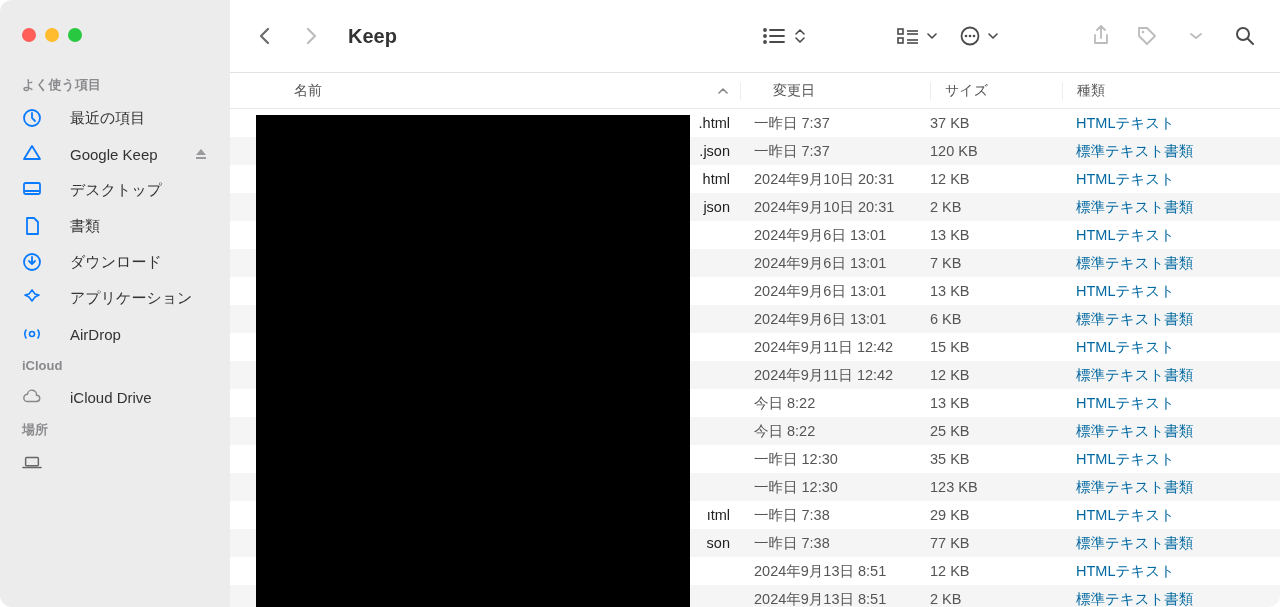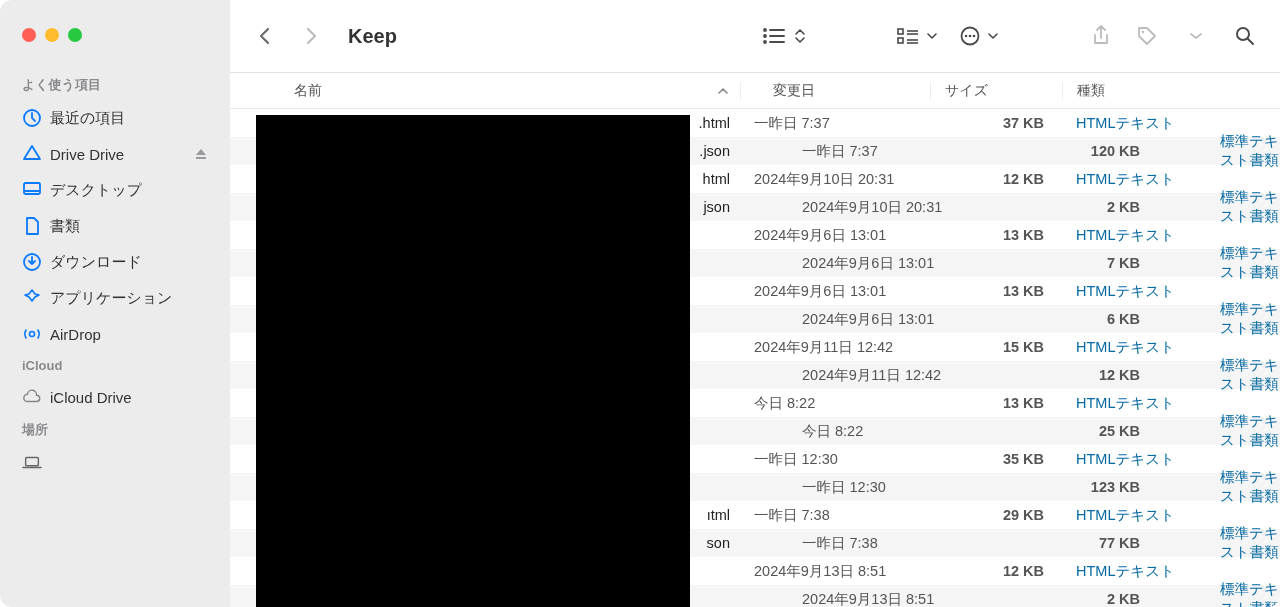--- a/index.html
+++ b/index.html
@@ -3,41 +3,41 @@
 <meta charset="utf-8">
 <style>
 * { margin: 0; padding: 0; box-sizing: border-box; font-family: -apple-system, "Helvetica Neue", "Hiragino Sans", sans-serif; }
 html, body { width: 1280px; height: 607px; overflow: hidden; background: #fff; }
 .window { width: 1280px; height: 607px; display: flex; background: #fff; border-radius: 12px; overflow: hidden; position: relative; }
 .sidebar { width: 230px; height: 100%; background: #ececec; padding-top: 28px; flex-shrink: 0; }
 .traffic { display: flex; gap: 9px; padding-left: 22px; margin-bottom: 28px; }
 .tl { width: 14px; height: 14px; border-radius: 50%; }
 .tl.red { background:#ff5f57; } .tl.yellow { background:#febc2e; } .tl.green { background:#28c840; }
 .sb-heading { font-size: 13px; color: #8a8a8e; font-weight: 600; padding: 6px 22px 6px 22px; }
-.sb-item { display:flex; align-items:center; gap:8px; padding: 8px 22px; font-size:15px; color:#333; cursor:pointer; }
+.sb-item { display:flex; align-items:center; gap:28px; padding: 8px 22px; font-size:15px; color:#333; cursor:pointer; }
 .sb-item .ic { width:20px; height:20px; display:flex; align-items:center; justify-content:center; color:#0a7aff; }
 .sb-item .eject { margin-left:auto; color:#9a9a9e; }
 .main { flex:1; display:flex; flex-direction:column; position:relative; }
 .toolbar { height:73px; display:flex; align-items:center; padding:0 18px; gap:12px; border-bottom:1px solid #e2e2e2; }
 .toolbar .tb-btn { width:34px; height:34px; display:flex; align-items:center; justify-content:center; color:#555; cursor:pointer; border-radius:6px; }
 .toolbar .title { font-size:20px; font-weight:700; color:#333; margin-left:8px; }
 .toolbar .spacer { flex:1; }
 .tb-group { display:flex; align-items:center; gap:4px; }
 .header-cols { height:36px; display:flex; align-items:center; border-bottom:1px solid #e8e8e8; font-size:14px; color:#555; }
 .col-name { width:510px; padding-left:64px; display:flex; align-items:center; }
 .col-name .sort { margin-left:auto; margin-right:12px; color:#888; }
 .col-date { width:190px; padding-left:32px; border-left:1px solid #eee; }
 .col-size { width:132px; padding-left:14px; border-left:1px solid #eee; }
 .col-kind { flex:1; padding-left:14px; border-left:1px solid #eee; }
 .rows { flex:1; overflow:hidden; position:relative; }
 .row { height:28px; display:flex; align-items:center; font-size:14.5px; }
-.row.alt { background:#f5f5f5;gap:48px; }
+.row.alt { background:#f5f5f5; }
 .r-name { width:510px; padding-left:16px; text-align:right; padding-right:10px; color:#222; }
 .r-date { width:190px; padding-left:14px; color:#555; }
-.r-size { width:132px; text-align:right; padding-right:18px; color:#555;font-weight:bold; }
+.r-size { width:132px; text-align:left; padding-right:18px; color:#555; }
 .r-kind { flex:1; padding-left:14px; color:#0369a1; }
 .blk { position:absolute; left:256px; top:115px; width:434px; height:492px; background:#000; z-index:10; }
 svg { display:block; }
 </style>
 </head>
 <body>
 
 <div class="window">
 
   <div class="sidebar">
@@ -56,21 +56,21 @@
             </svg>
           </span>
           <span>最近の項目</span>
         </div>
         <div class="sb-item">
           <span class="ic">
             <svg width="20" height="20" viewBox="0 0 20 20">
               <path d="M10 2 L18 15 L2 15 Z" stroke="#0a7aff" stroke-width="1.8" fill="none" stroke-linejoin="round"></path>
             </svg>
           </span>
-          <span>Drive Drive</span>
+          <span>Google Keep</span>
           <span class="eject">
             <svg width="14" height="14" viewBox="0 0 14 14">
               <path d="M7 2 L12 8 H2 Z M2 10 h10 v2 h-10 z" fill="#9a9a9e"></path>
             </svg>
           </span>
         </div>
         <div class="sb-item">
           <span class="ic">
             <svg width="20" height="20" viewBox="0 0 20 20">
               <rect x="2" y="3" width="16" height="11" rx="1.5" stroke="#0a7aff" stroke-width="1.8" fill="none"></rect>

